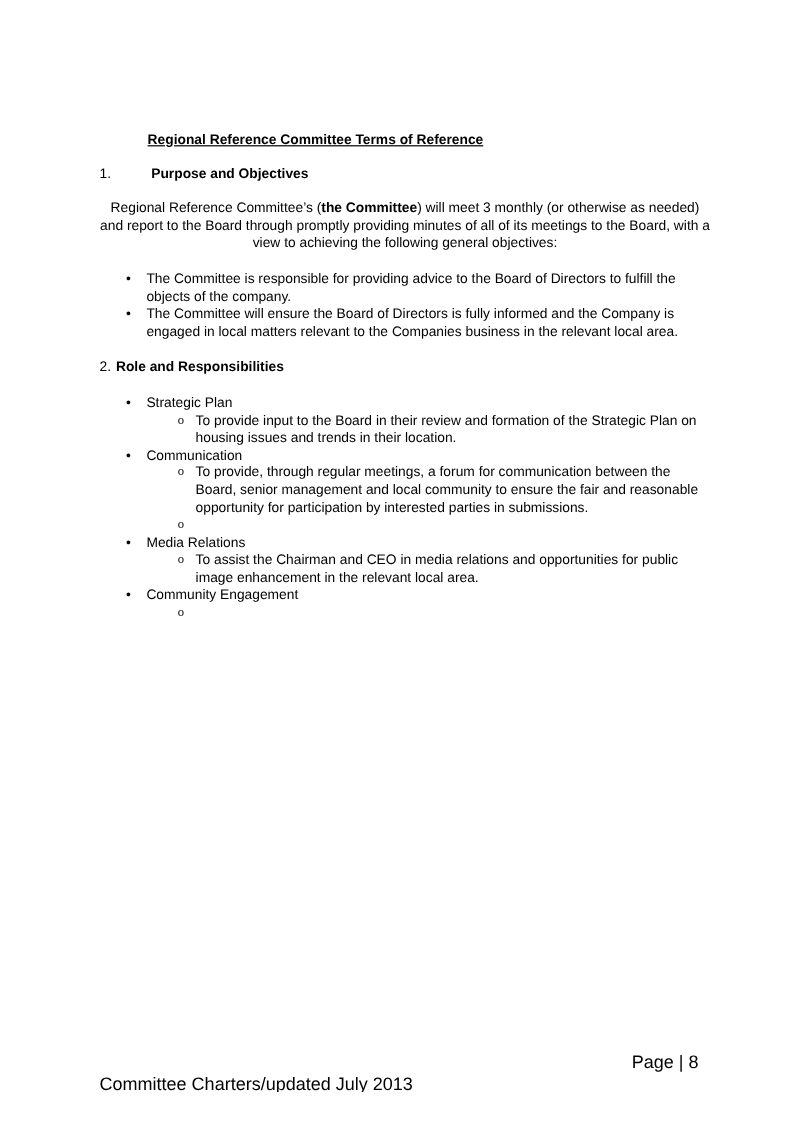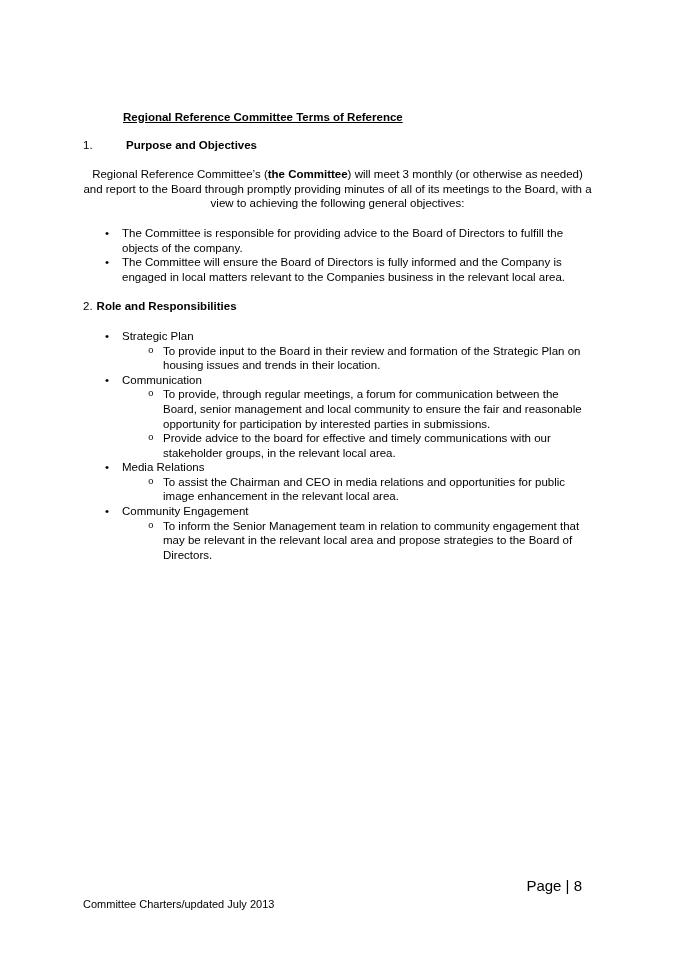--- a/index.html
+++ b/index.html
@@ -79,21 +79,21 @@
     position: absolute;
     top: 879px;
     right: 93px;
     font-size: 15px;
     line-height: 14px;
   }
   .footer-doc {
     position: absolute;
     top: 897px;
     left: 83px;
-    font-size: 11px;
+    font-size: 15px;
     line-height: 14px;
   }
 </style>
 </head>
 <body>
 
 <div class="doc">
 
   <div class="doc-title">
     <span class="title-text">Regional Reference Committee Terms of Reference</span>
@@ -135,39 +135,37 @@
     <div class="li l1">
       <span class="marker">•</span>
       <span class="li-text">Communication</span>
     </div>
     <div class="li l2">
       <span class="marker">o</span>
       <span class="li-text">To provide, through regular meetings, a forum for communication between the Board, senior management and local community to ensure the fair and reasonable opportunity for participation by interested parties in submissions.</span>
     </div>
     <div class="li l2">
       <span class="marker">o</span>
-      <span class="li-text">Provide advice to the board for effective and timely communications with our stakeholder groups, in the relevant local area.</span>
     </div>
 
     <div class="li l1">
       <span class="marker">•</span>
       <span class="li-text">Media Relations</span>
     </div>
     <div class="li l2">
       <span class="marker">o</span>
       <span class="li-text">To assist the Chairman and CEO in media relations and opportunities for public image enhancement in the relevant local area.</span>
     </div>
 
     <div class="li l1">
       <span class="marker">•</span>
       <span class="li-text">Community Engagement</span>
     </div>
     <div class="li l2">
       <span class="marker">o</span>
-      <span class="li-text">To inform the Senior Management team in relation to community engagement that may be relevant in the relevant local area and propose strategies to the Board of Directors.</span>
     </div>
 
   </div>
 
   <div class="footer-page">Page | 8</div>
   <div class="footer-doc">Committee Charters/updated July 2013</div>
 
 </div>
 
 </body></html>

